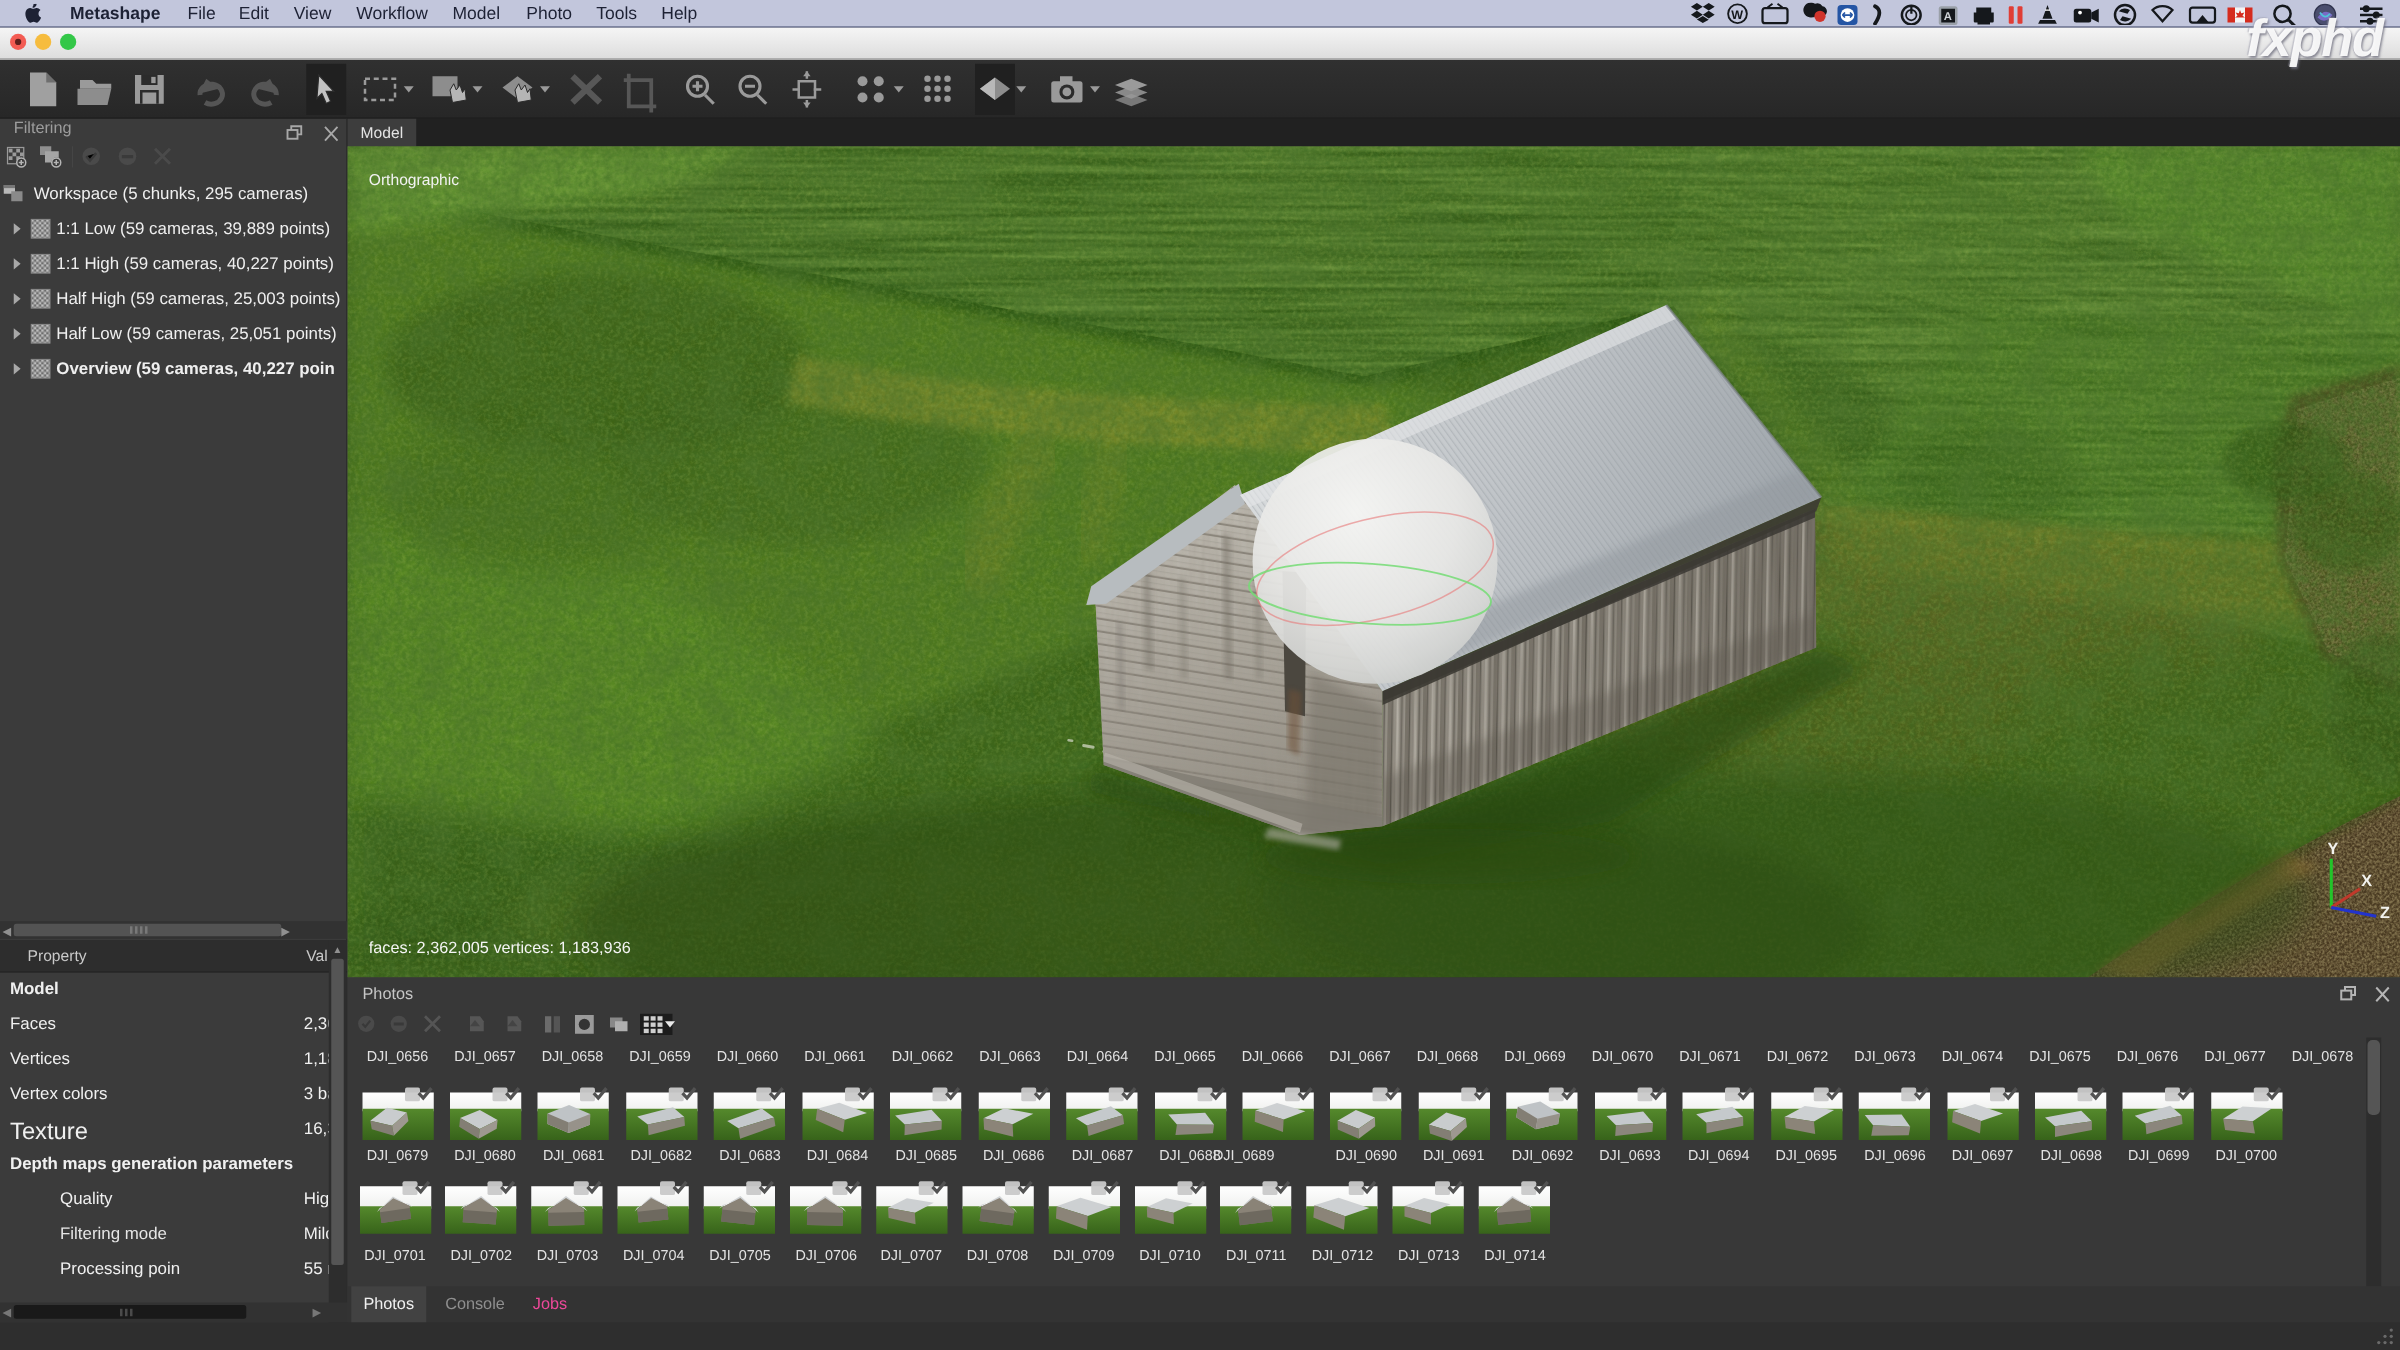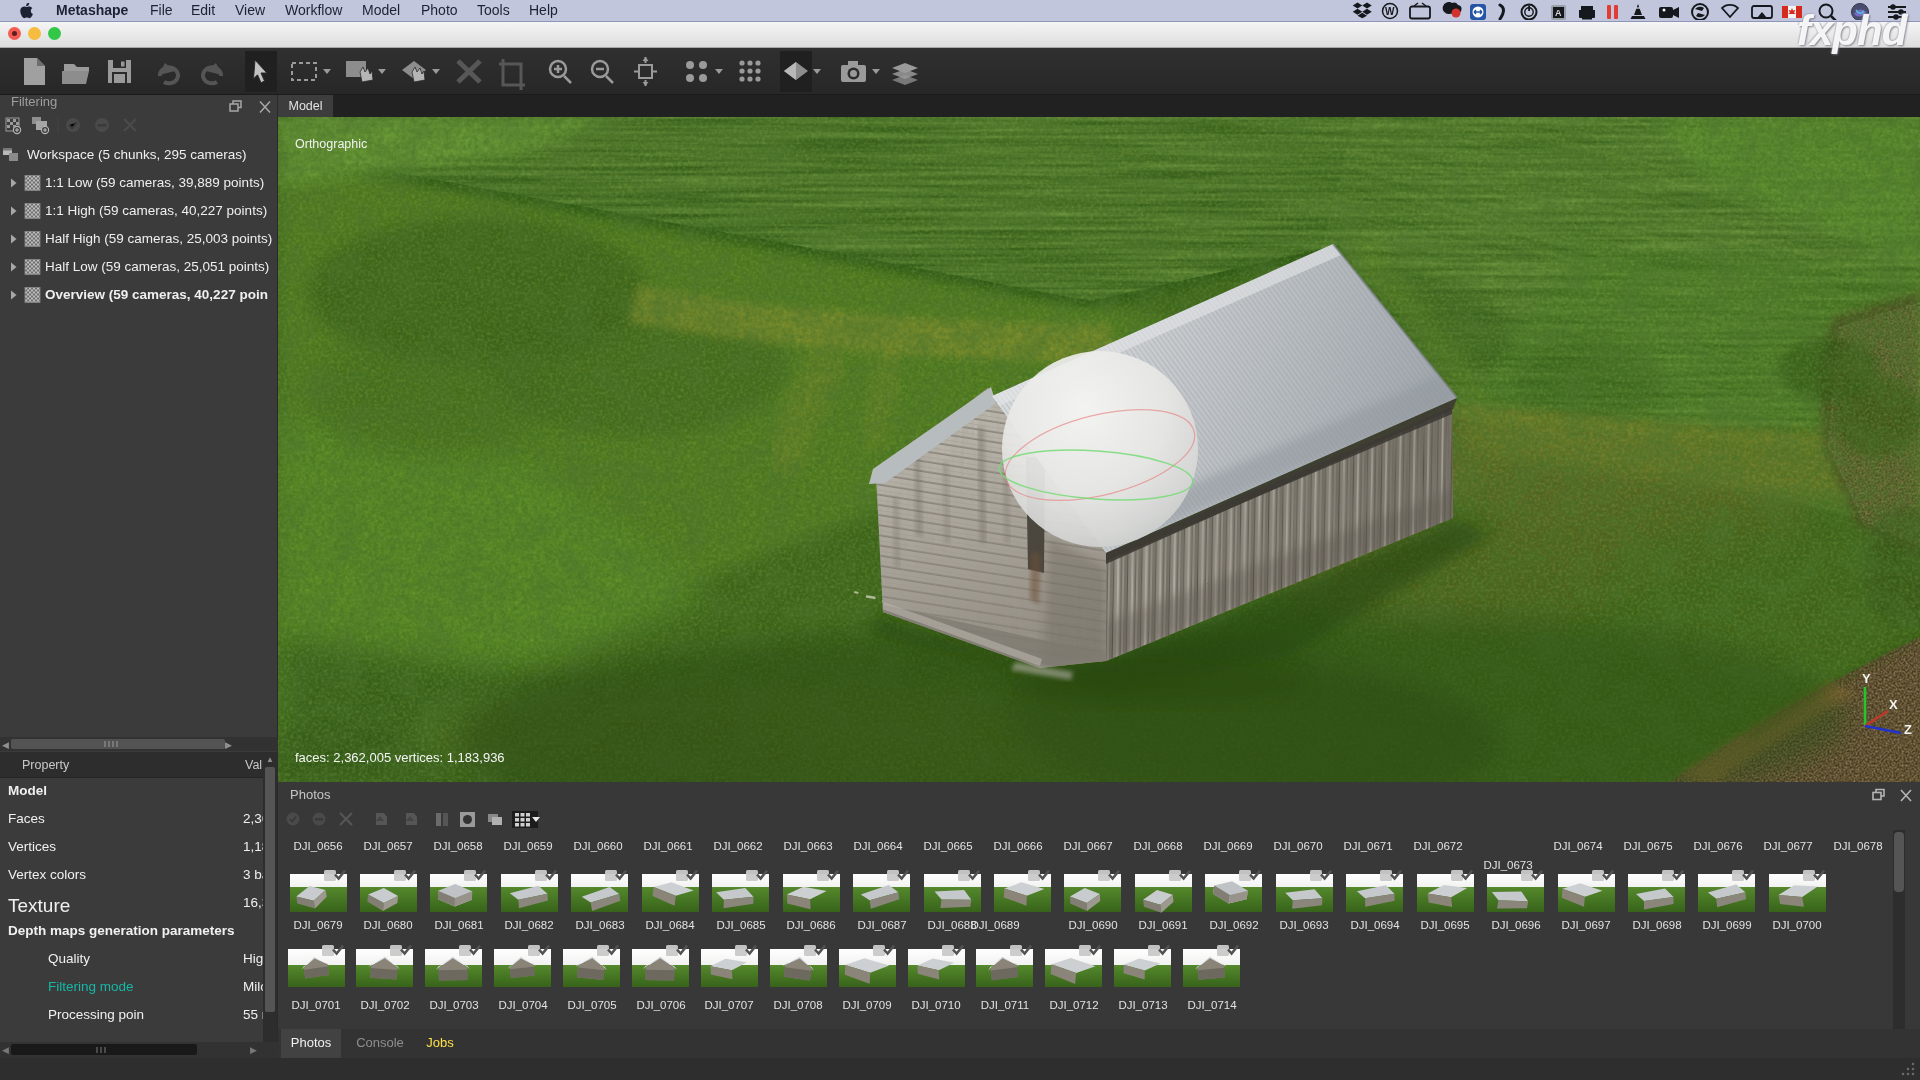--- a/index.html
+++ b/index.html
@@ -336,21 +336,21 @@
 <div style="position:absolute;left:243px;top:716px;width:20px;font-size:13.5px;color:#f0f0f0;white-space:nowrap;overflow:hidden;">2,36</div>
 <div style="position:absolute;left:8px;top:744px;width:252px;font-size:13.5px;font-weight:normal;color:#f0f0f0;white-space:nowrap;overflow:hidden;">Vertices</div>
 <div style="position:absolute;left:243px;top:744px;width:20px;font-size:13.5px;color:#f0f0f0;white-space:nowrap;overflow:hidden;">1,18</div>
 <div style="position:absolute;left:8px;top:772px;width:252px;font-size:13.5px;font-weight:normal;color:#f0f0f0;white-space:nowrap;overflow:hidden;">Vertex colors</div>
 <div style="position:absolute;left:243px;top:772px;width:20px;font-size:13.5px;color:#f0f0f0;white-space:nowrap;overflow:hidden;">3 ba</div>
 <div style="position:absolute;left:8px;top:800px;width:252px;font-size:19px;font-weight:normal;color:#f0f0f0;white-space:nowrap;overflow:hidden;">Texture</div>
 <div style="position:absolute;left:243px;top:800px;width:20px;font-size:13.5px;color:#f0f0f0;white-space:nowrap;overflow:hidden;">16,3</div>
 <div style="position:absolute;left:8px;top:828px;width:252px;font-size:13.5px;font-weight:bold;color:#f0f0f0;white-space:nowrap;overflow:hidden;">Depth maps generation parameters</div>
 <div style="position:absolute;left:48px;top:856px;width:212px;font-size:13.5px;font-weight:normal;color:#f0f0f0;white-space:nowrap;overflow:hidden;">Quality</div>
 <div style="position:absolute;left:243px;top:856px;width:20px;font-size:13.5px;color:#f0f0f0;white-space:nowrap;overflow:hidden;">Higl</div>
-<div style="position:absolute;left:48px;top:884px;width:212px;font-size:13.5px;font-weight:normal;color:#14b8a6;white-space:nowrap;overflow:hidden;">Filtering mode</div>
+<div style="position:absolute;left:48px;top:884px;width:212px;font-size:13.5px;font-weight:normal;color:#e5e5e5;white-space:nowrap;overflow:hidden;">Filtering mode</div>
 <div style="position:absolute;left:243px;top:884px;width:20px;font-size:13.5px;color:#f0f0f0;white-space:nowrap;overflow:hidden;">Milc</div>
 <div style="position:absolute;left:48px;top:912px;width:212px;font-size:13.5px;font-weight:normal;color:#f0f0f0;white-space:nowrap;overflow:hidden;">Processing poin</div>
 <div style="position:absolute;left:243px;top:912px;width:20px;font-size:13.5px;color:#f0f0f0;white-space:nowrap;overflow:hidden;">55 r</div>
 <div style="position:absolute;left:263px;top:657px;width:14px;height:385px;background:#2d2d2d;"></div>
 <div style="position:absolute;left:265px;top:672px;width:10px;height:245px;background:#555;border-radius:2px;"></div>
 <div style="position:absolute;left:266px;top:660px;color:#909090;font-size:8px;">▲</div>
 
 <div style="position:absolute;left:0;top:947px;width:278px;height:16px;background:#323232;">
 <div style="position:absolute;left:11px;top:2px;width:186px;height:11px;background:#191919;border-radius:2px;"></div>
 <div style="position:absolute;left:96px;top:5px;width:2px;height:6px;background:#4a4a4a;"></div>
@@ -707,21 +707,21 @@
 <div class="thumblabel" style="left:497px;top:58px;">DJI_0663</div>
 <div class="thumblabel" style="left:567px;top:58px;">DJI_0664</div>
 <div class="thumblabel" style="left:637px;top:58px;">DJI_0665</div>
 <div class="thumblabel" style="left:707px;top:58px;">DJI_0666</div>
 <div class="thumblabel" style="left:777px;top:58px;">DJI_0667</div>
 <div class="thumblabel" style="left:847px;top:58px;">DJI_0668</div>
 <div class="thumblabel" style="left:917px;top:58px;">DJI_0669</div>
 <div class="thumblabel" style="left:987px;top:58px;">DJI_0670</div>
 <div class="thumblabel" style="left:1057px;top:58px;">DJI_0671</div>
 <div class="thumblabel" style="left:1127px;top:58px;">DJI_0672</div>
-<div class="thumblabel" style="left:1197px;top:58px;margin-top:19px;">DJI_0673</div>
+<div class="thumblabel" style="left:1197px;top:58px;">DJI_0673</div>
 <div class="thumblabel" style="left:1267px;top:58px;">DJI_0674</div>
 <div class="thumblabel" style="left:1337px;top:58px;">DJI_0675</div>
 <div class="thumblabel" style="left:1407px;top:58px;">DJI_0676</div>
 <div class="thumblabel" style="left:1477px;top:58px;text-align:center;">DJI_0677</div>
 <div class="thumblabel" style="left:1547px;top:58px;">DJI_0678</div>
 <svg style="position:absolute;left:12px;top:92px;overflow:visible" width="57" height="38" viewBox="0 0 57 38">
       <rect width="57" height="15" fill="url(#skyg)"></rect>
       <rect y="13" width="57" height="25" fill="url(#grassg)"></rect>
       <use href="#barnA" transform="translate(21,20) rotate(-10)"></use>
       <rect x="34" y="-4" width="12" height="11" rx="1.5" fill="#c9c9c9" opacity="0.95"></rect>
@@ -1004,21 +1004,21 @@
       <rect width="57" height="18" fill="url(#skyg)"></rect>
       <rect y="16" width="57" height="22" fill="url(#grassg)"></rect>
       <use href="#barnD" transform="translate(28,21) rotate(-5) scale(1.02)"></use>
       <rect x="34" y="-4" width="12" height="11" rx="1.5" fill="#c9c9c9" opacity="0.95"></rect>
       <path d="M45,0.5 l3.6,4 l6.5,-8" stroke="#525252" stroke-width="2.6" fill="none"></path>
     </svg>
 <div class="thumblabel" style="left:901px;top:217px;">DJI_0714</div>
 <div style="position:absolute;left:0px;top:247px;width:1642px;height:29px;background:#333333;">
 <div style="position:absolute;left:3px;top:0px;width:60px;height:29px;background:#424242;color:#f0f0f0;font-size:13px;text-align:center;line-height:28px;">Photos</div>
 <div style="position:absolute;left:70px;top:0px;width:64px;height:29px;color:#8f8f8f;font-size:13px;text-align:center;line-height:28px;">Console</div>
-<div style="position:absolute;left:140px;top:0px;width:44px;height:29px;color:#fde047;font-size:13px;text-align:center;line-height:28px;">Jobs</div>
+<div style="position:absolute;left:140px;top:0px;width:44px;height:29px;color:#ec4899;font-size:13px;text-align:center;line-height:28px;">Jobs</div>
 </div>
 <div style="position:absolute;left:1615px;top:48px;width:12px;height:199px;background:#2d2d2d;"></div>
 <div style="position:absolute;left:1616px;top:50px;width:10px;height:60px;background:#555;border-radius:4px;"></div>
 </div>
 
 <div id="statusbar">
 <svg style="position:absolute;right:4px;top:3px;" width="16" height="16" viewBox="0 0 16 16">
 <g fill="#6a6a6a">
         <circle cx="13" cy="3" r="1.3"></circle>
         <circle cx="8" cy="8" r="1.3"></circle>

